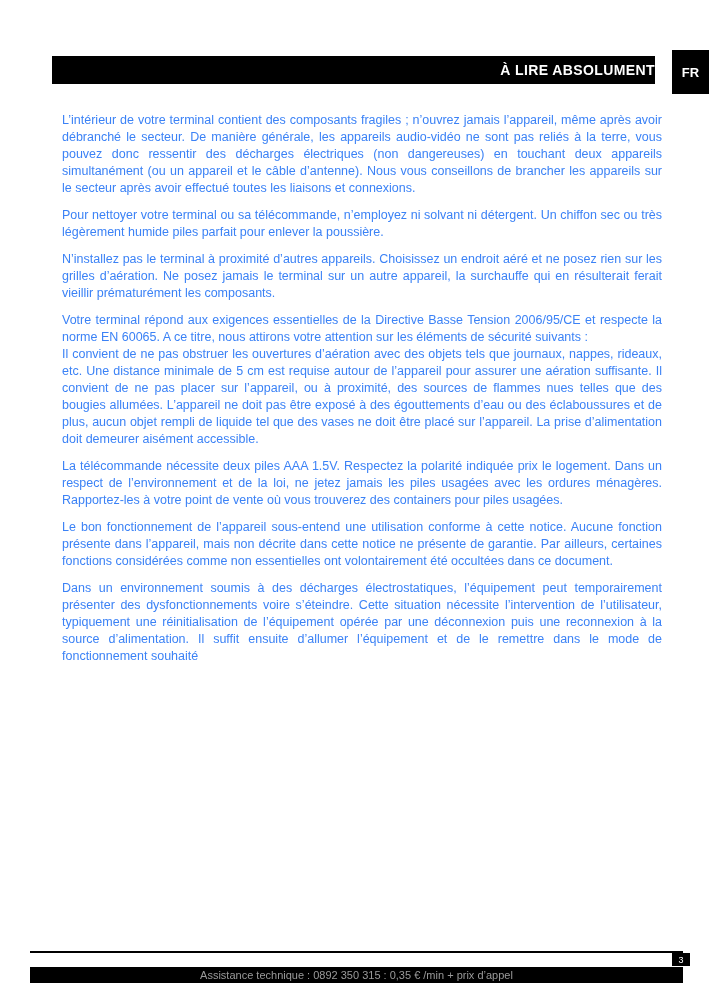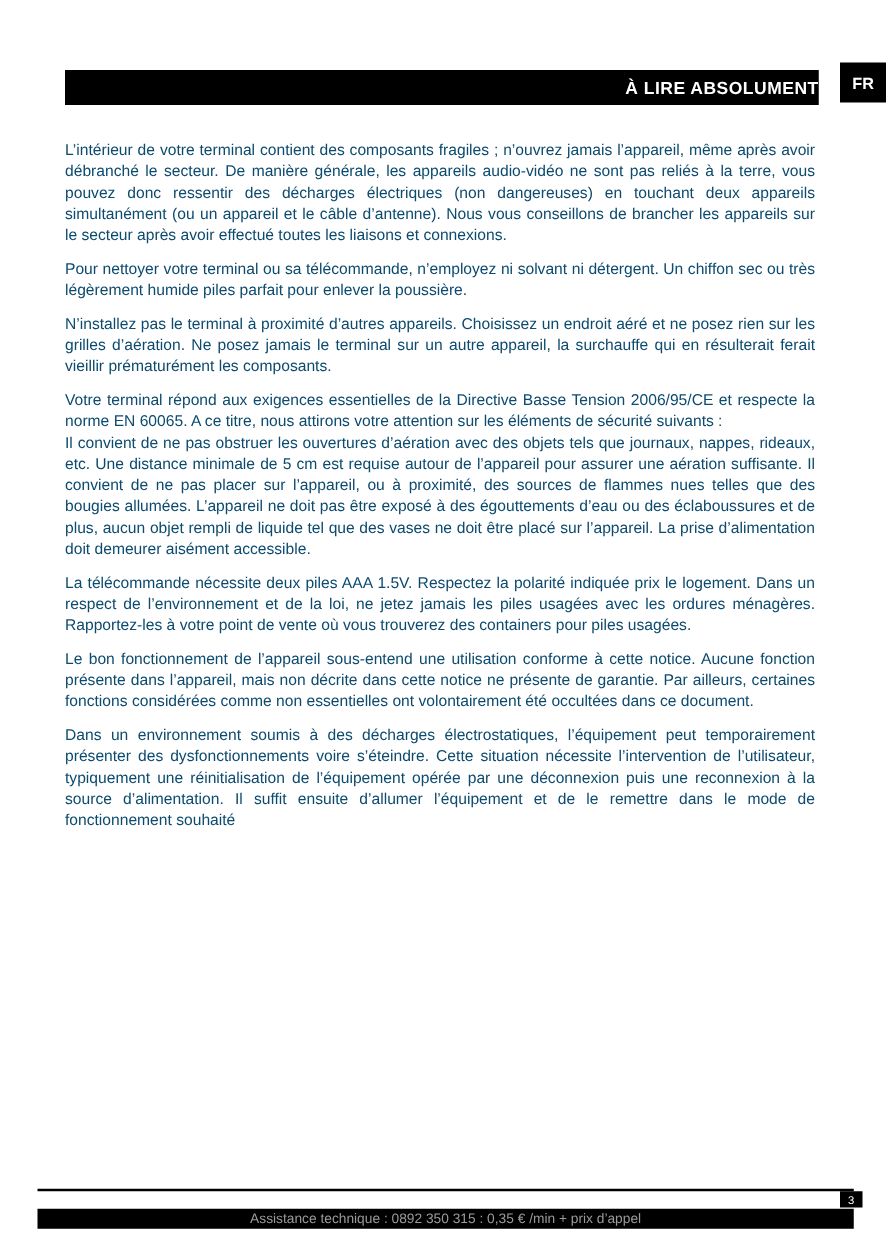--- a/index.html
+++ b/index.html
@@ -20,31 +20,31 @@
     width: 603px; height: 28px;
     background: #000000;
     color: #ffffff;
     display: flex; align-items: center; justify-content: flex-end;
     font-size: 14px; font-weight: bold;
     letter-spacing: 0.4px;
   }
   .lang-tag {
     position: absolute;
     right: 0; top: 50px;
-    width: 37px; height: 32px;
+    width: 37px; height: 44px;
     background: #000000;
     color: #ffffff;
     display: flex; align-items: center; justify-content: center;
     font-size: 13px; font-weight: bold;
   }
   .content {
     position: absolute;
-    left: 52px; top: 112px;
+    left: 62px; top: 112px;
     width: 600px;
-    color: #0c4a6e;
+    color: #3b82f6;
     font-size: 12.5px;
     line-height: 17px;
     text-align: justify;
   }
   .content p {
     margin-bottom: 10px;
     white-space: pre-line;
   }
   .footer-rule {
     position: absolute;

